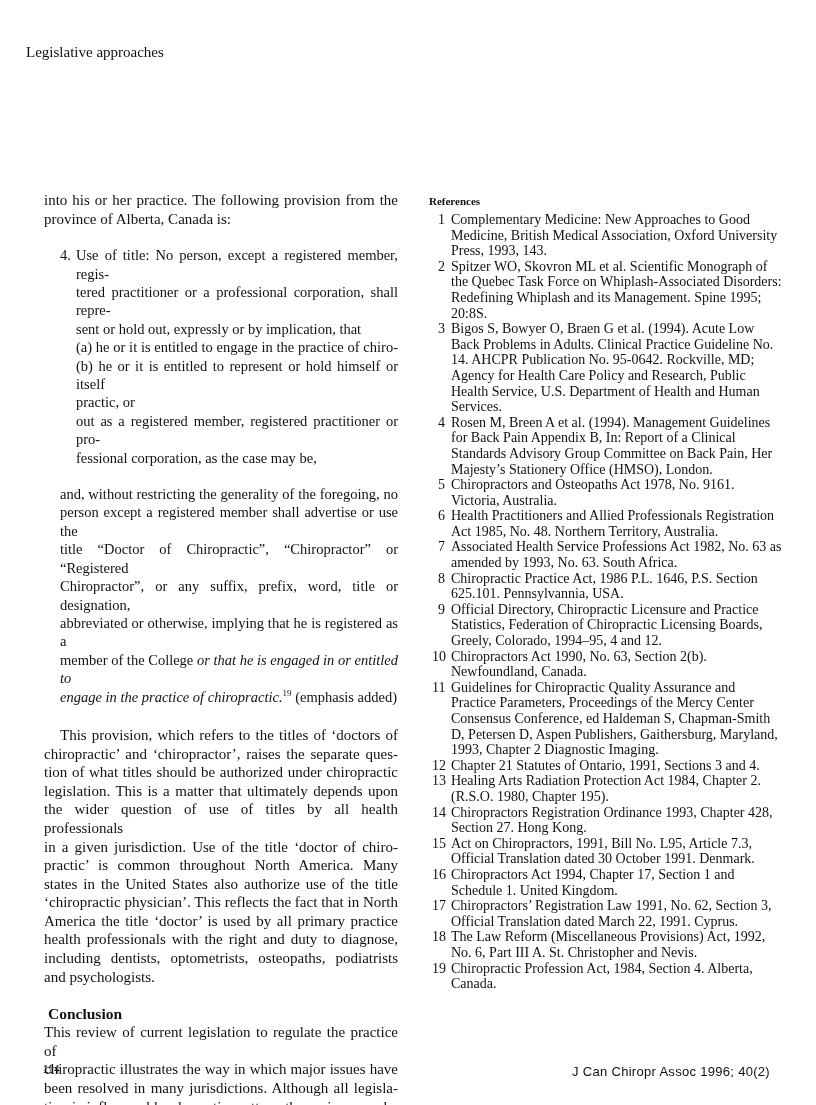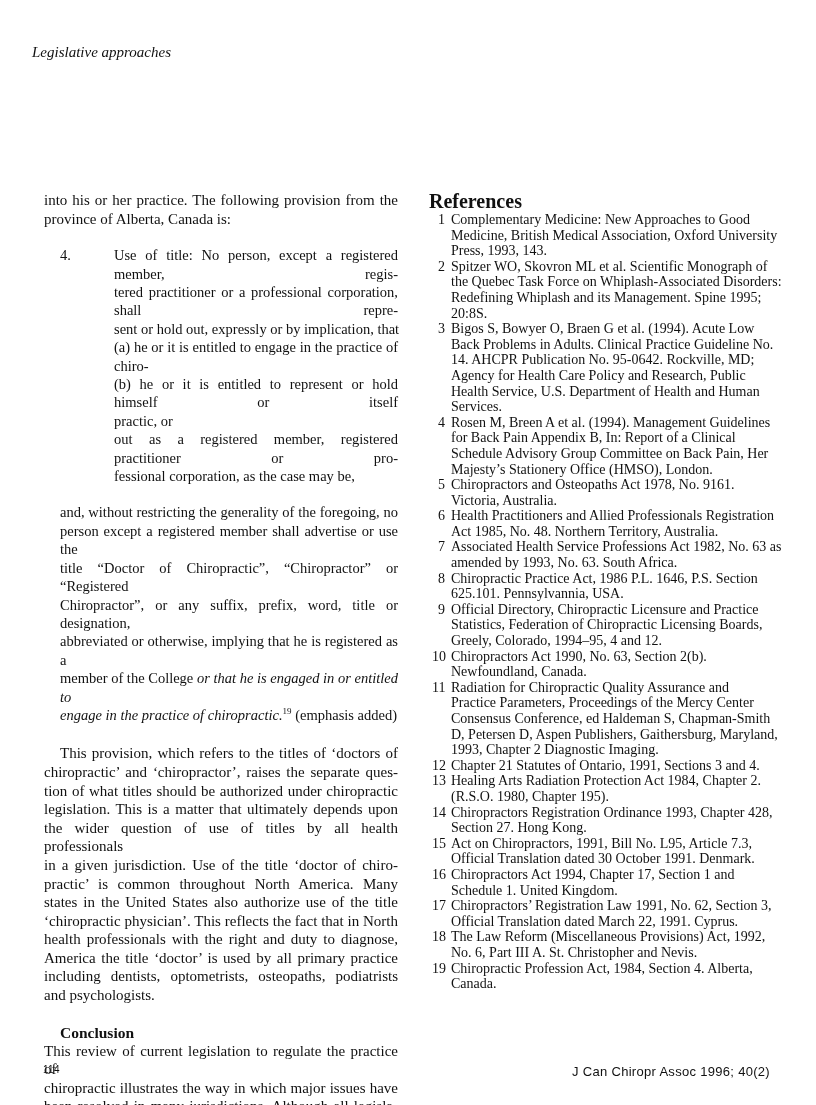--- a/index.html
+++ b/index.html
@@ -1,45 +1,45 @@
 <!DOCTYPE html>
 <html><head>
   <meta charset="utf-8">
   <style>
     html, body { margin: 0; padding: 0; background: #ffffff; }
     body { width: 816px; height: 1105px; position: relative; overflow: hidden; color: #111; }
     .serif { font-family: "Liberation Serif", "DejaVu Serif", serif; }
     .sans { font-family: "Liberation Sans", "DejaVu Sans", sans-serif; }
 
     .running-head {
-      position: absolute; left: 32px; top: 44px;
-      font-style: italic; font-size: 15px;
+      position: absolute; left: 26px; top: 44px;
+      font-size: 15px;
     }
 
     .col-left { position: absolute; left: 44px; top: 191px; width: 354px; font-size: 15px; line-height: 18.6px; }
     .col-right { position: absolute; left: 432px; top: 192px; width: 356px; font-size: 14px; line-height: 15.6px; }
 
     .line { display: block; white-space: nowrap; }
     .j { text-align: justify; text-align-last: justify; white-space: normal; }
     .last { text-align: left; }
 
     .para-intro { margin: 0; }
     .quote-list { margin: 18px 0 0 0; padding-left: 16px; font-size: 14.5px; line-height: 18.4px; }
     .quote-item { padding-left: 16px; text-indent: -16px; }
     .quote-tail { margin: 18px 0 12px 16px; font-size: 14.5px; line-height: 18.4px; }
     .quote-tail .emph { font-style: italic; text-align: center; }
     .quote-tail sup { font-size: 9px; vertical-align: top; line-height: 10px; }
 
     .para-discussion { margin: 20px 0 0 0; }
     .para-discussion .indent { padding-left: 16px; }
 
-    .section-heading { font-weight: bold; font-size: 15.5px; margin: 19px 0 0 16px; line-height: 18px; }
+    .section-heading { font-weight: bold; font-size: 15.5px; margin: 19px 0 0 4px; line-height: 18px; }
     .para-conclusion { margin: 0; }
 
-    .refs-heading { font-weight: bold; font-size: 20px; margin: 0 0 2px -3px; line-height: 18px; }
+    .refs-heading { font-weight: bold; font-size: 11px; margin: 0 0 2px -3px; line-height: 18px; }
     .ref { display: flex; }
     .ref-num { width: 19px; flex: 0 0 19px; text-align: right; padding-right: 0; box-sizing: border-box; }
     .ref-num span { display: inline-block; padding-right: 6px; }
     .ref-text { flex: 1; padding-left: 0px; }
 
     .folio { position: absolute; left: 43px; top: 1064px; font-size: 10px; letter-spacing: 0.3px; }
     .journal { position: absolute; right: 46px; top: 1064px; font-size: 13px; letter-spacing: 0.3px; }
   </style>
 </head>
 <body>
@@ -48,21 +48,21 @@
 
 <div class="col-left serif">
   <p class="para-intro">
     <span class="line j">into his or her practice. The following provision from the</span>
     <span class="line last">province of Alberta, Canada is:</span>
   </p>
 
   <div class="quote-list">
     <div class="quote-item" style="position:relative;">
       <span style="position:absolute; left:0; top:0; text-indent:0;">4.</span>
-      <div style="text-indent:0;margin-left:38px;">
+      <div style="text-indent:0;">
         <span class="line j">Use of title: No person, except a registered member, regis-</span>
         <span class="line j">tered practitioner or a professional corporation, shall repre-</span>
         <span class="line last">sent or hold out, expressly or by implication, that</span>
         <span class="line j">(a)  he or it is entitled to engage in the practice of chiro-</span>
         <span class="line j">(b)  he or it is entitled to represent or hold himself or itself</span>
         <span class="line last">practic, or</span>
         <span class="line j">out as a registered member, registered practitioner or pro-</span>
         <span class="line last">fessional corporation, as the case may be,</span>
       </div>
     </div>
@@ -81,22 +81,22 @@
   <p class="para-discussion">
     <span class="line j indent">This provision, which refers to the titles of ‘doctors of</span>
     <span class="line j">chiropractic’ and ‘chiropractor’, raises the separate ques-</span>
     <span class="line j">tion of what titles should be authorized under chiropractic</span>
     <span class="line j">legislation. This is a matter that ultimately depends upon</span>
     <span class="line j">the wider question of use of titles by all health professionals</span>
     <span class="line j">in a given jurisdiction. Use of the title ‘doctor of chiro-</span>
     <span class="line j">practic’ is common throughout North America. Many</span>
     <span class="line j">states in the United States also authorize use of the title</span>
     <span class="line j">‘chiropractic physician’. This reflects the fact that in North</span>
+    <span class="line j">America the title ‘doctor’ is used by all primary practice</span>
     <span class="line j">health professionals with the right and duty to diagnose,</span>
-    <span class="line j">America the title ‘doctor’ is used by all primary practice</span>
     <span class="line j">including dentists, optometrists, osteopaths, podiatrists</span>
     <span class="line last">and psychologists.</span>
   </p>
 
   <h2 class="section-heading">Conclusion</h2>
   <p class="para-conclusion">
     <span class="line j">This review of current legislation to regulate the practice of</span>
     <span class="line j">chiropractic illustrates the way in which major issues have</span>
     <span class="line j">been resolved in many jurisdictions. Although all legisla-</span>
     <span class="line j">tion is influenced by domestic matters, the review may be</span>
@@ -133,21 +133,21 @@
           <span class="line">Agency for Health Care Policy and Research, Public</span>
           <span class="line">Health Service, U.S. Department of Health and Human</span>
           <span class="line">Services.</span>
         </div>
       </div>
       <div class="ref">
         <div class="ref-num"><span>4</span></div>
         <div class="ref-text">
           <span class="line">Rosen M, Breen A et al. (1994). Management Guidelines</span>
           <span class="line">for Back Pain Appendix B, In: Report of a Clinical</span>
-          <span class="line">Schedule Advisory Group Committee on Back Pain, Her</span>
+          <span class="line">Standards Advisory Group Committee on Back Pain, Her</span>
           <span class="line">Majesty’s Stationery Office (HMSO), London.</span>
         </div>
       </div>
       <div class="ref">
         <div class="ref-num"><span>5</span></div>
         <div class="ref-text">
           <span class="line">Chiropractors and Osteopaths Act 1978, No. 9161.</span>
           <span class="line">Victoria, Australia.</span>
         </div>
       </div>
@@ -183,21 +183,21 @@
       <div class="ref">
         <div class="ref-num"><span>10</span></div>
         <div class="ref-text">
           <span class="line">Chiropractors Act 1990, No. 63, Section 2(b).</span>
           <span class="line">Newfoundland, Canada.</span>
         </div>
       </div>
       <div class="ref">
         <div class="ref-num"><span>11</span></div>
         <div class="ref-text">
-          <span class="line">Radiation for Chiropractic Quality Assurance and</span>
+          <span class="line">Guidelines for Chiropractic Quality Assurance and</span>
           <span class="line">Practice Parameters, Proceedings of the Mercy Center</span>
           <span class="line">Consensus Conference, ed Haldeman S, Chapman-Smith</span>
           <span class="line">D, Petersen D, Aspen Publishers, Gaithersburg, Maryland,</span>
           <span class="line">1993, Chapter 2 Diagnostic Imaging.</span>
         </div>
       </div>
       <div class="ref">
         <div class="ref-num"><span>12</span></div>
         <div class="ref-text">
           <span class="line">Chapter 21 Statutes of Ontario, 1991, Sections 3 and 4.</span>

